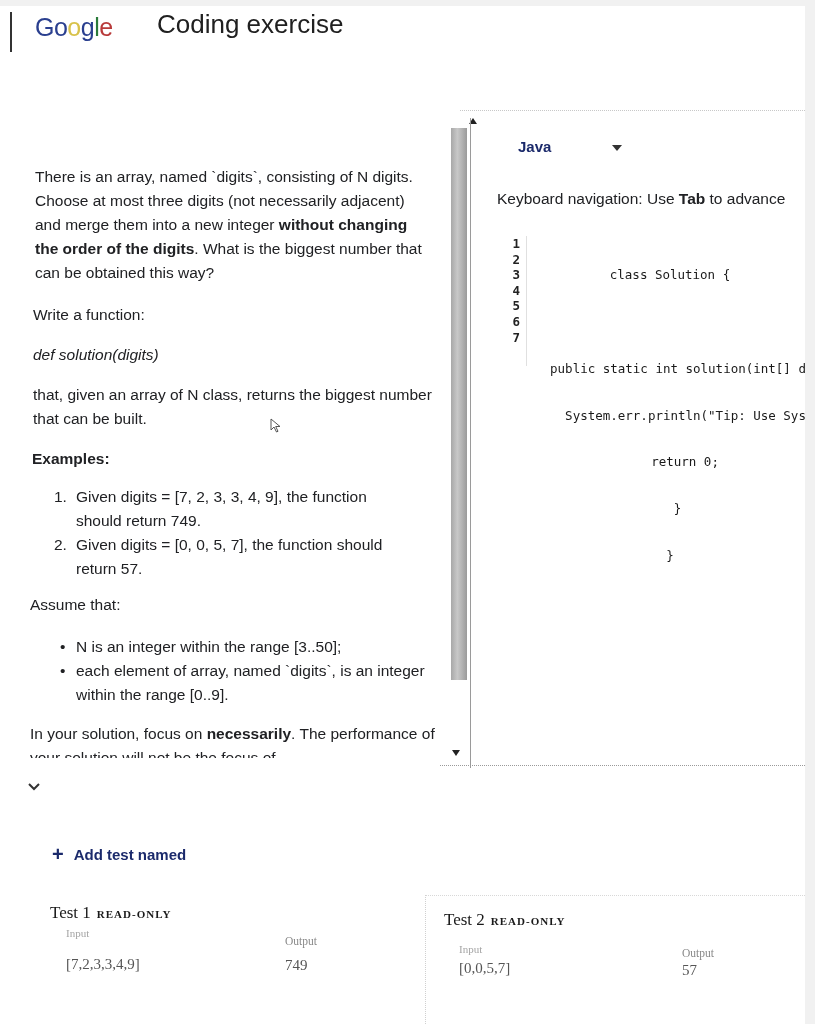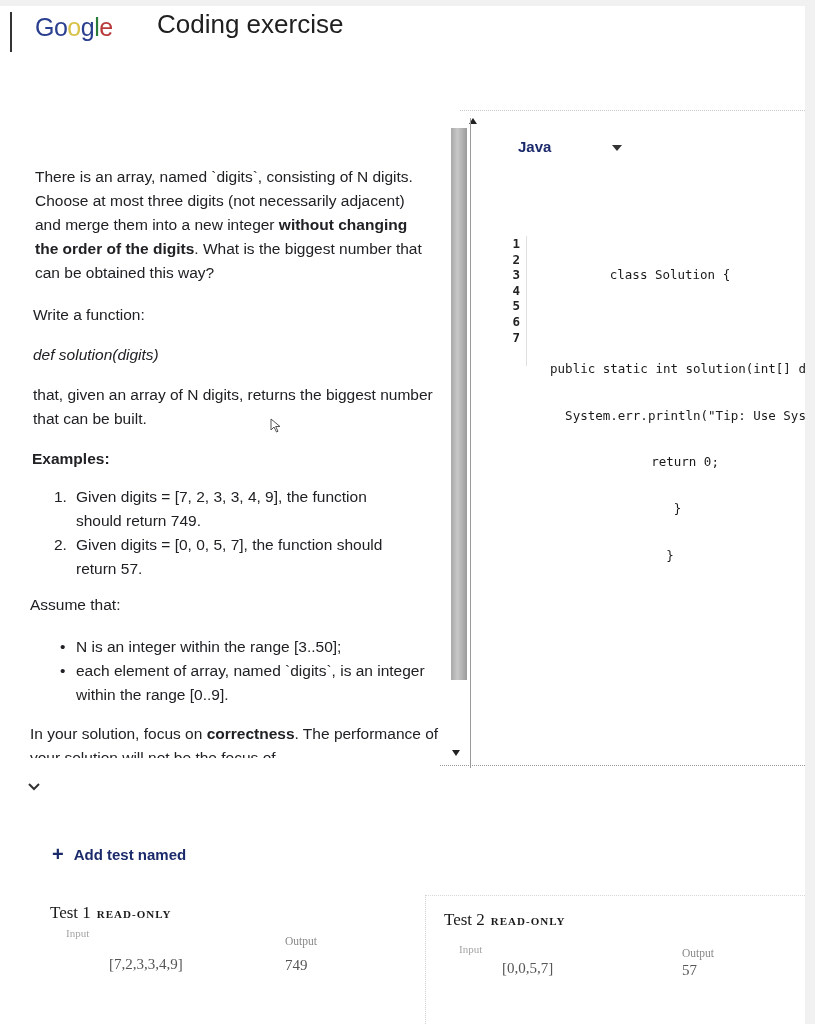--- a/index.html
+++ b/index.html
@@ -61,21 +61,21 @@
   .add-test .plus { font-size: 20px; color: #1b2a6b; font-weight: bold; margin-right: 10px; line-height: 20px; }
   .add-test .label { font-size: 15px; font-weight: bold; color: #1b2a6b; }
 
   
   .test-card { position: absolute; top: 895px; height: 129px; background: #fff; }
   .test1 { left: 30px; width: 400px; }
   .test2 { left: 425px; width: 380px; border-left: 1px dotted #d0d0d0; }
   .test-title { position: absolute; top: 8px; font-family: "Liberation Serif", serif; font-size: 17px; color: #1a1a1a; }
   .test-title .ro { font-size: 11px; font-weight: bold; letter-spacing: 1px; margin-left: 6px; }
   .test-in-label { position: absolute; font-family: "Liberation Serif", serif; font-size: 11px; color: #a5a5a5; }
-  .test-in-val { position: absolute; font-family: "Liberation Serif", serif; font-size: 15px; color: #555; margin-left: 43px; }
+  .test-in-val { position: absolute; font-family: "Liberation Serif", serif; font-size: 15px; color: #555; }
   .test-out-label { position: absolute; font-family: "Liberation Serif", serif; font-size: 11.5px; color: #888; }
   .test-out-val { position: absolute; font-family: "Liberation Serif", serif; font-size: 15px; color: #555; }
 
   .test1 .test-title { left: 20px; }
   .test1 .test-in-label { left: 36px; top: 32px; }
   .test1 .test-in-val { left: 36px; top: 61px; }
   .test1 .test-out-label { left: 255px; top: 40px; }
   .test1 .test-out-val { left: 255px; top: 62px; text-align: right; }
 
   .test2 .test-title { left: 18px; top: 15px; }
@@ -99,21 +99,21 @@
     <div class="logo" id="logo"><span style="color: rgb(42, 63, 143);">G</span><span style="color: rgb(42, 63, 143);">o</span><span style="color: rgb(216, 194, 74);">o</span><span style="color: rgb(42, 63, 143);">g</span><span style="color: rgb(42, 122, 58);">l</span><span style="color: rgb(184, 58, 58);">e</span></div>
     <div class="app-title">Coding exercise</div>
   </div>
 
   <div class="header-divider"></div>
 
   <div class="desc">
     <p class="p1" id="p1"><span>There is an array, named `digits`, consisting of N digits. Choose at most three digits (not necessarily adjacent) and merge them into a new integer </span><b>without changing the order of the digits</b><span>. What is the biggest number that can be obtained this way?</span></p>
     <p class="p2">Write a function:</p>
     <p class="p3">def solution(digits)</p>
-    <p class="p4">that, given an array of N digits, returns the biggest number that can be built.</p>
+    <p class="p4">that, given an array of N class, returns the biggest number that can be built.</p>
     <p class="p5">Examples:</p>
     <ol>
       <li>
         <span class="num">1.</span>
         <span>Given digits = [7, 2, 3, 3, 4, 9], the function should return 749.</span>
       </li>
       <li>
         <span class="num">2.</span>
         <span>Given digits = [0, 0, 5, 7], the function should return 57.</span>
       </li>
@@ -124,21 +124,21 @@
         <span class="dot">•</span>
         <span>N is an integer within the range [3..50];</span>
       </li>
       <li>
         <span class="dot">•</span>
         <span>each element of array, named `digits`, is an integer within the range [0..9].</span>
       </li>
     </ul>
     <div class="p7">
       <div class="p7-clip">
-        <span>In your solution, focus on </span><b>correctness</b><span>. The performance of your solution will not be the focus of</span>
+        <span>In your solution, focus on </span><b>necessarily</b><span>. The performance of your solution will not be the focus of</span>
       </div>
     </div>
   </div>
 
   <svg class="cursor" viewBox="0 0 12 16">
     <path d="M1 1 L1 12 L4 9 L6.5 14 L8 13.3 L5.7 8.5 L10 8.5 Z" fill="#fff" stroke="#555" stroke-width="1"></path>
   </svg>
 
   <svg class="expand-chevron" viewBox="0 0 14 14">
     <path d="M2 4 L7 9 L12 4" fill="none" stroke="#333" stroke-width="2"></path>
@@ -147,20 +147,23 @@
   <div class="scroll-up"></div>
   <div class="scroll-thumb"></div>
   <div class="scroll-down"></div>
   <div class="pane-divider"></div>
 
   <div class="lang-select">
     <span class="lang-label">Java</span>
     <span class="lang-caret"></span>
   </div>
 
+  <div class="kbd-hint">
+    <span>Keyboard navigation: Use </span><b>Tab</b><span> to advance</span>
+  </div>
 
   <div class="gutter">
     <div>1</div>
     <div>2</div>
     <div>3</div>
     <div>4</div>
     <div>5</div>
     <div>6</div>
     <div>7</div>
   </div>

